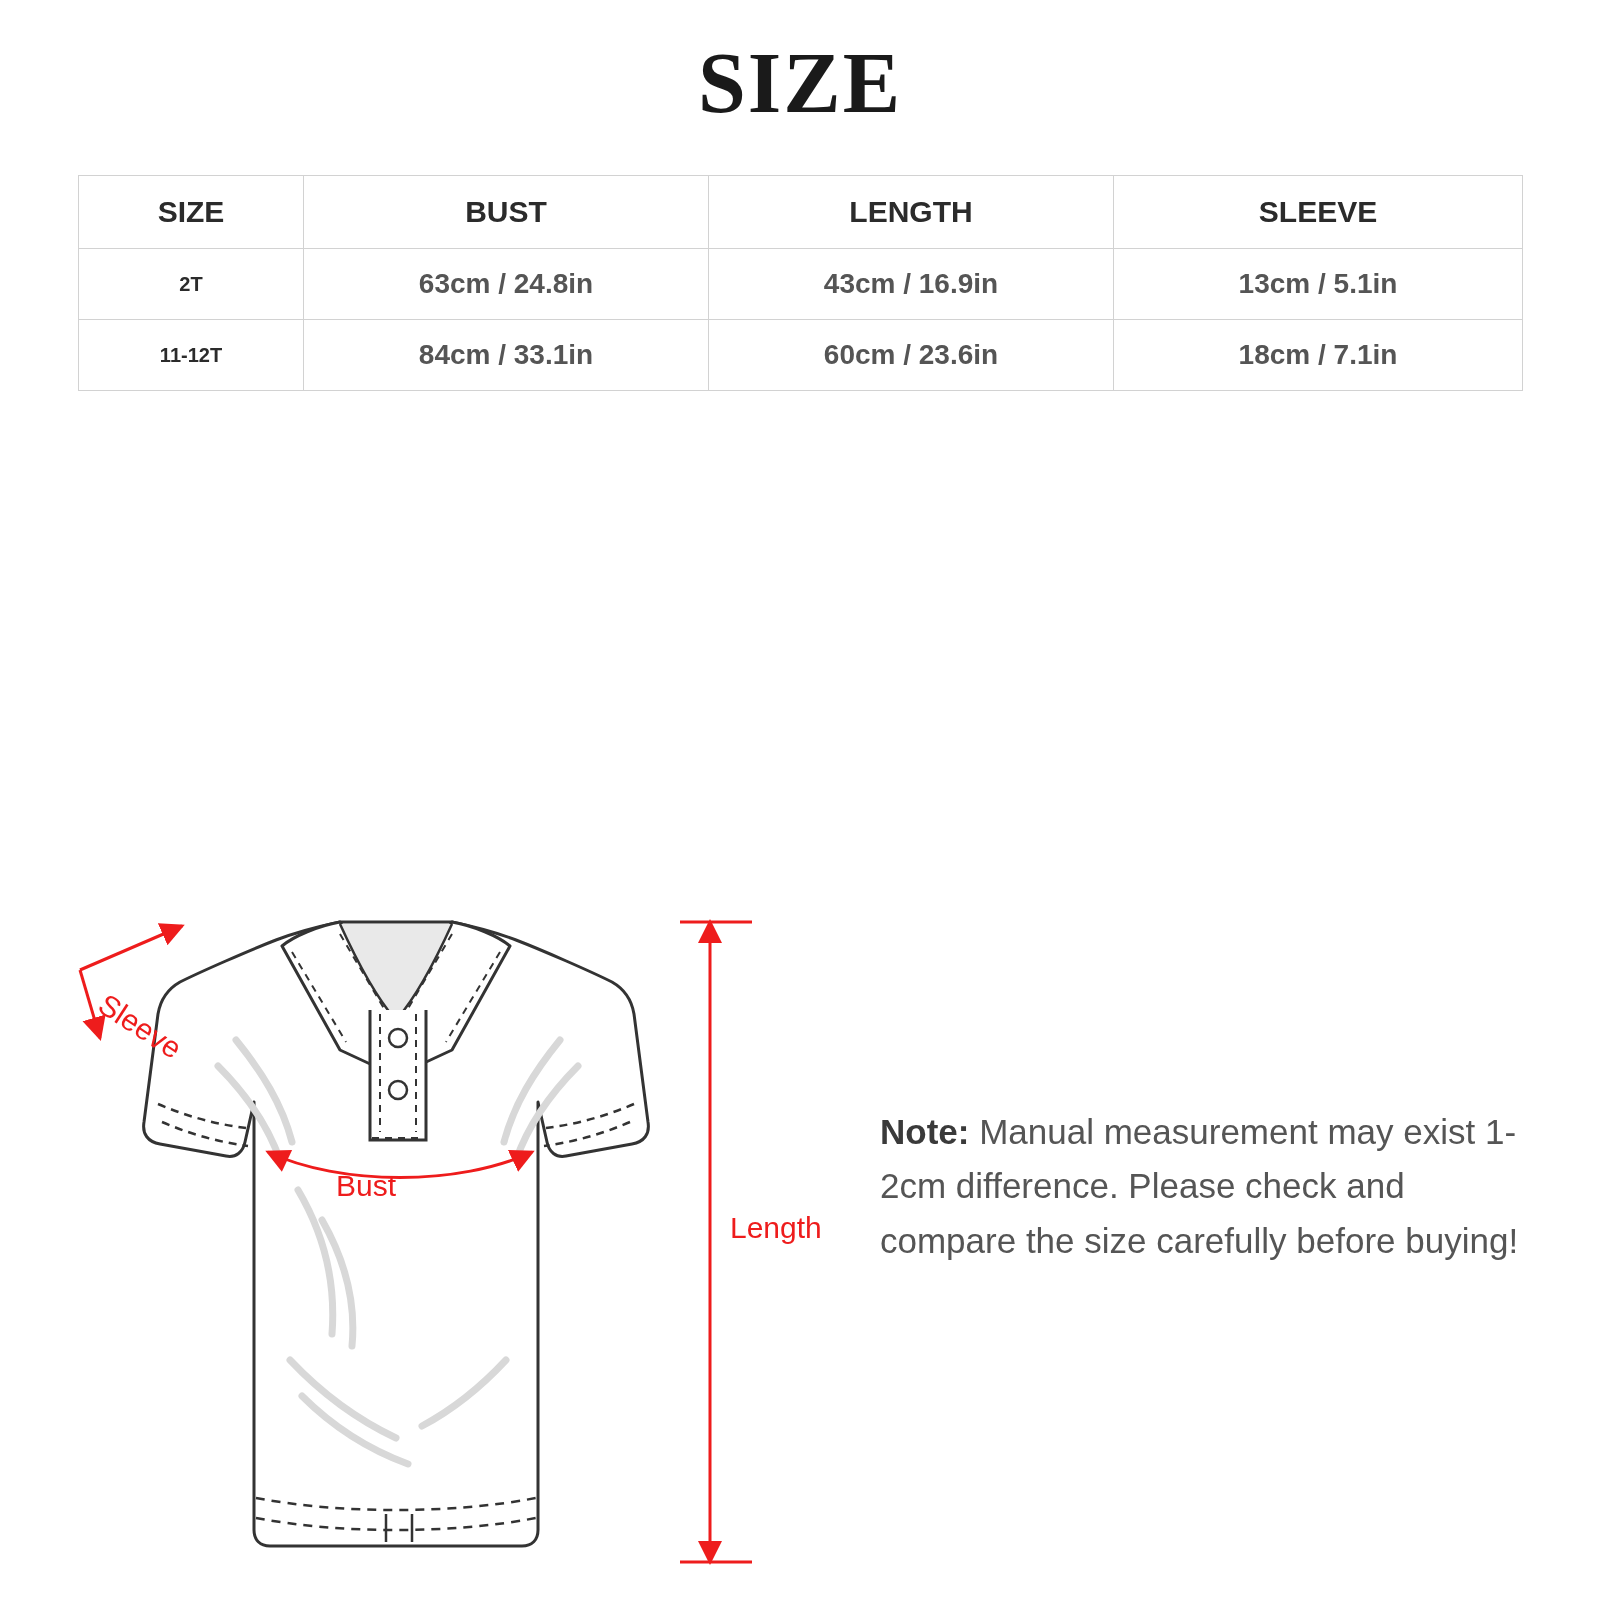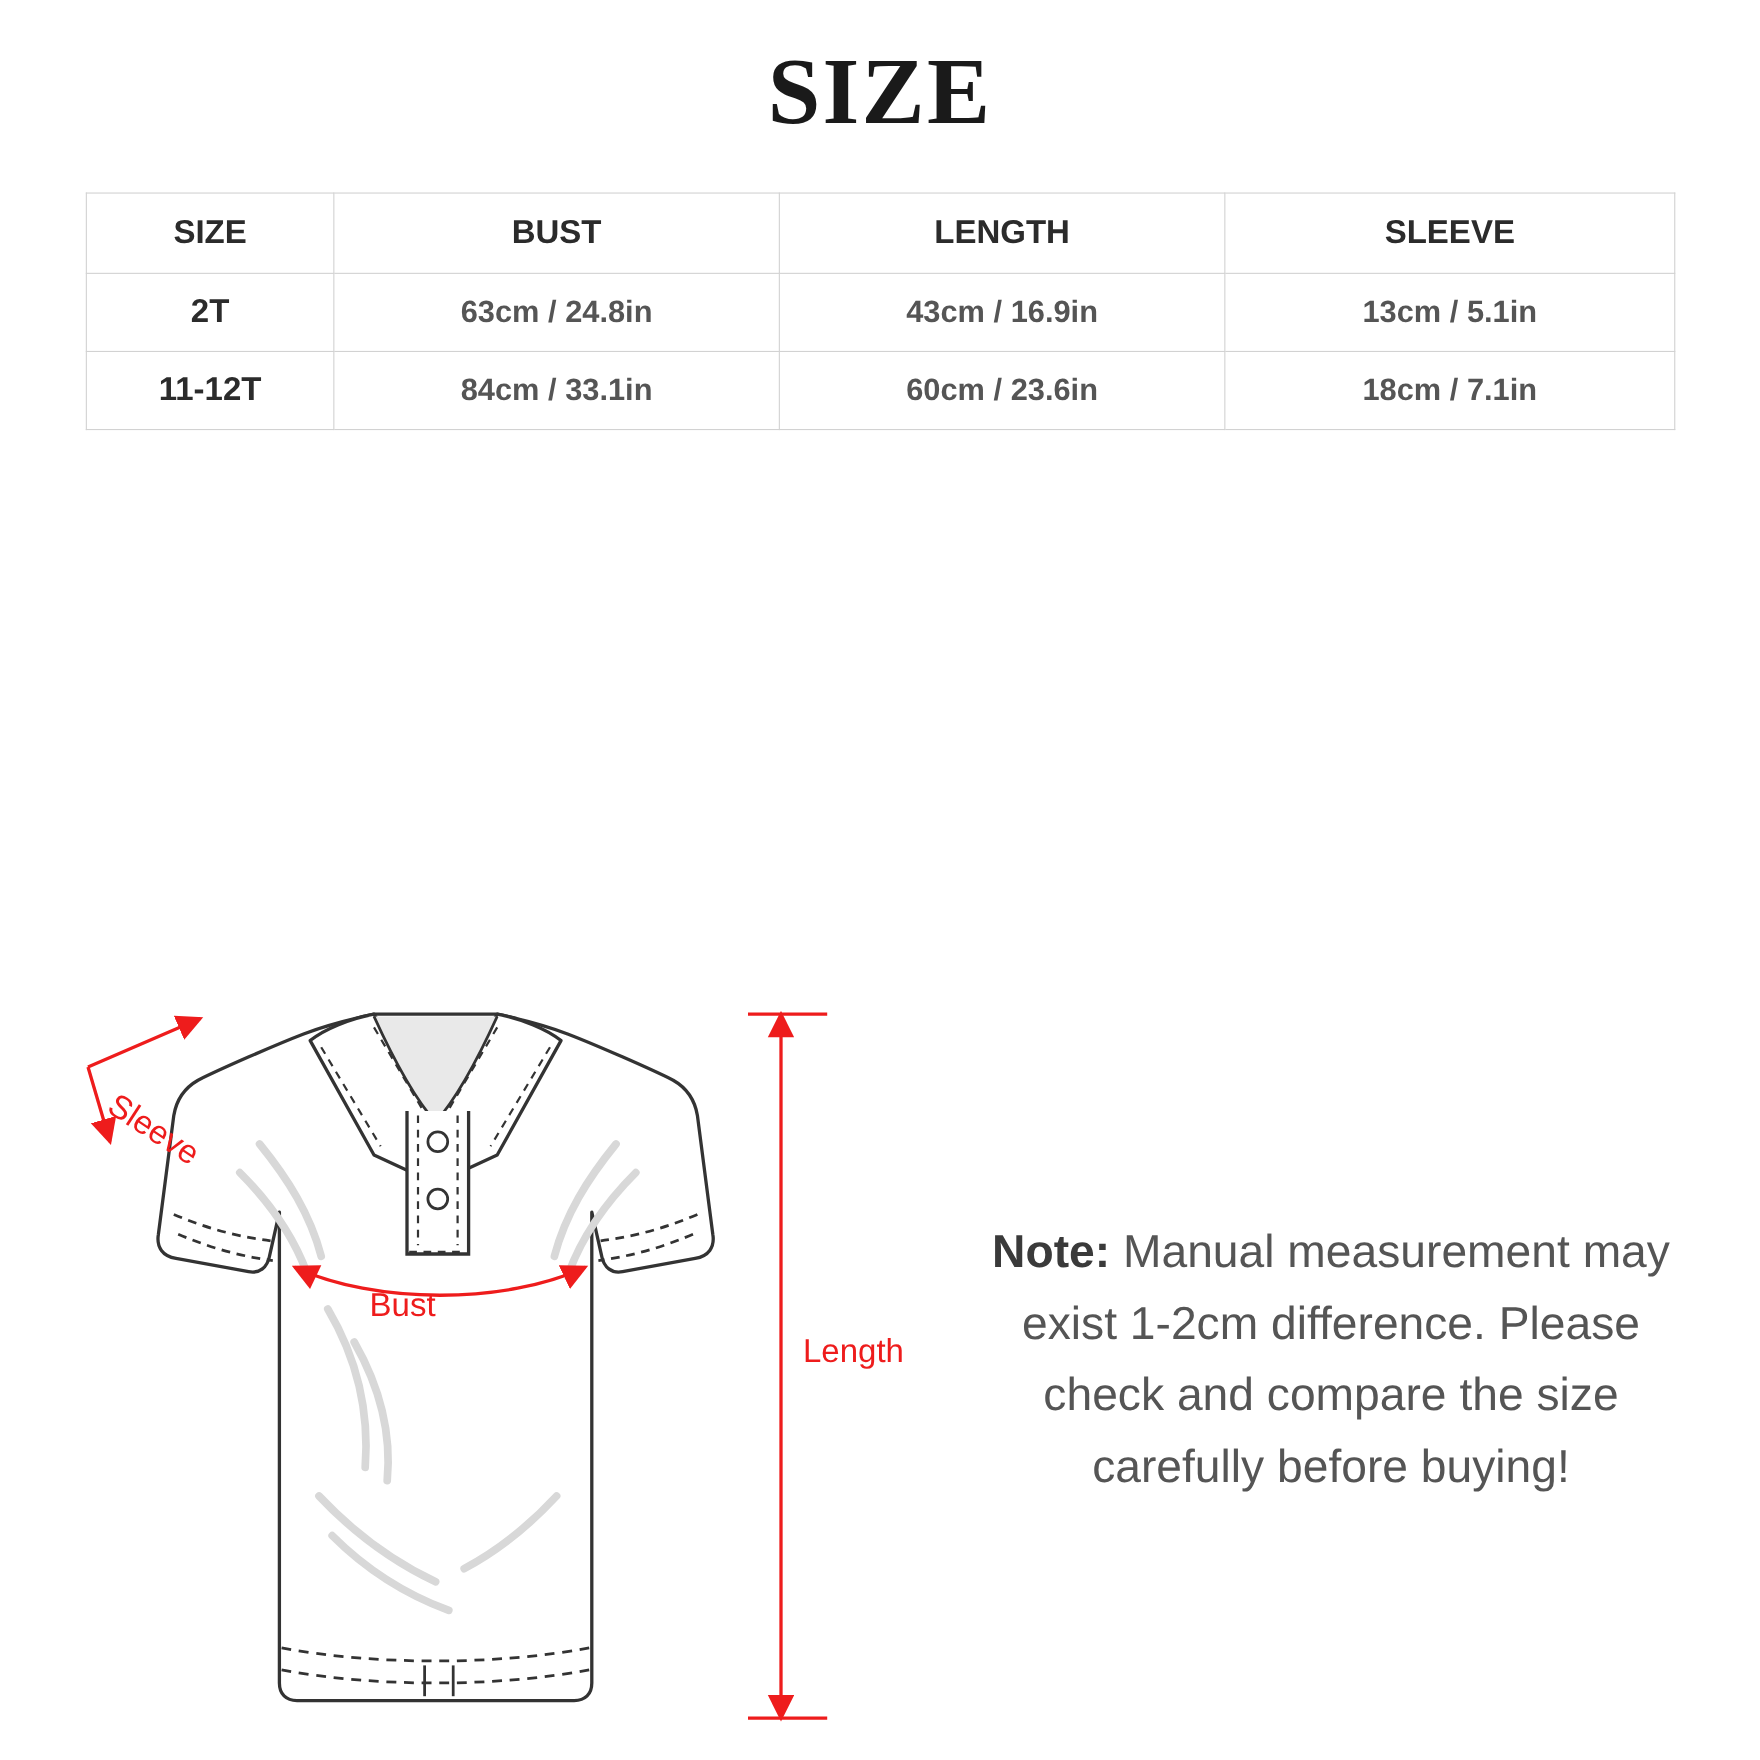--- a/index.html
+++ b/index.html
@@ -47,21 +47,21 @@
     vertical-align: middle;
     padding: 0;
   }
   #size-table thead th {
     font-size: 30px;
     font-weight: bold;
     color: #2b2b2b;
     height: 72px;
   }
   #size-table tbody td.size-cell {
-    font-size: 30px;
+    font-size: 20px;
     font-weight: bold;
     color: #2b2b2b;
   }
   #size-table tbody td.meas-cell {
     font-size: 28px;
     font-weight: bold;
     color: #555555;
   }
   .col-size { width: 225px; }
   .col-bust { width: 405px; }
@@ -77,24 +77,23 @@
     height: 690px;
   }
   #illustration svg { display: block; }
 
   
   #note-block {
     position: absolute;
     top: 1105px;
     left: 880px;
     width: 660px;
-    font-size: 42px;
+    font-size: 35px;
     line-height: 1.55;
     color: #555555;
-    text-align: center;
   }
   #note-block .note-label {
     font-weight: bold;
     color: #3a3a3a;
   }
 </style>
 </head>
 <body>
 
 <div id="page-title">SIZE</div>

